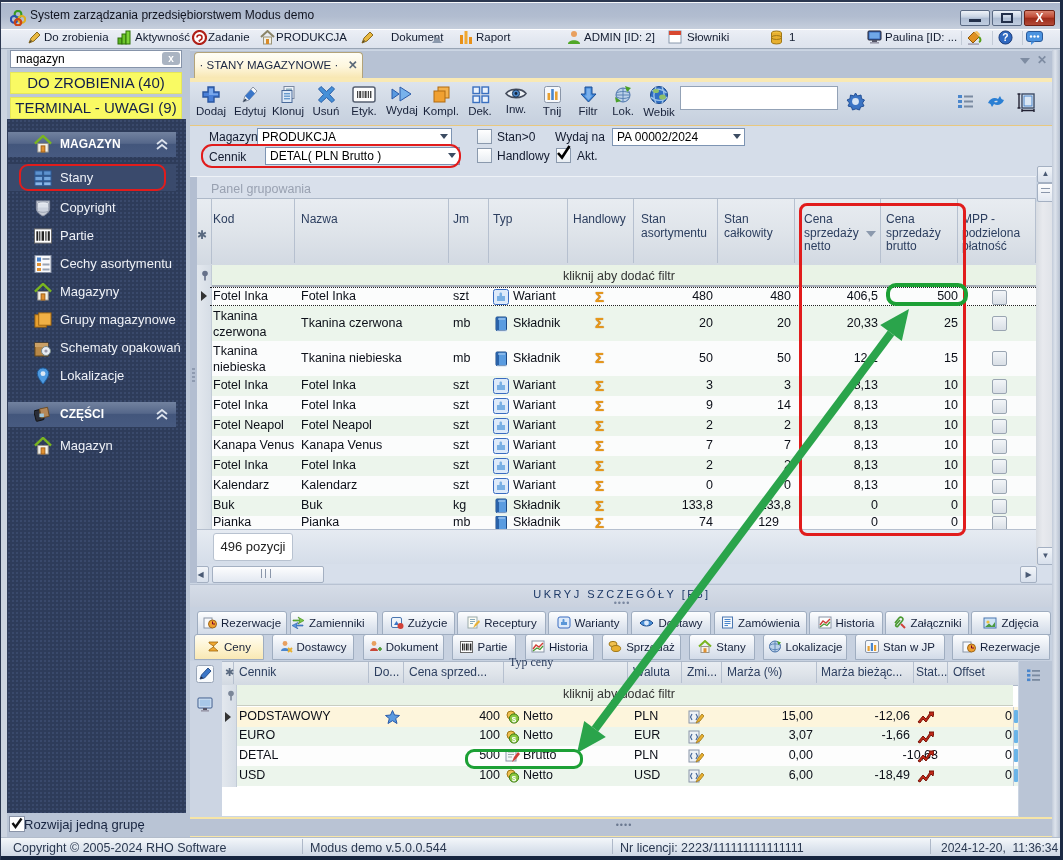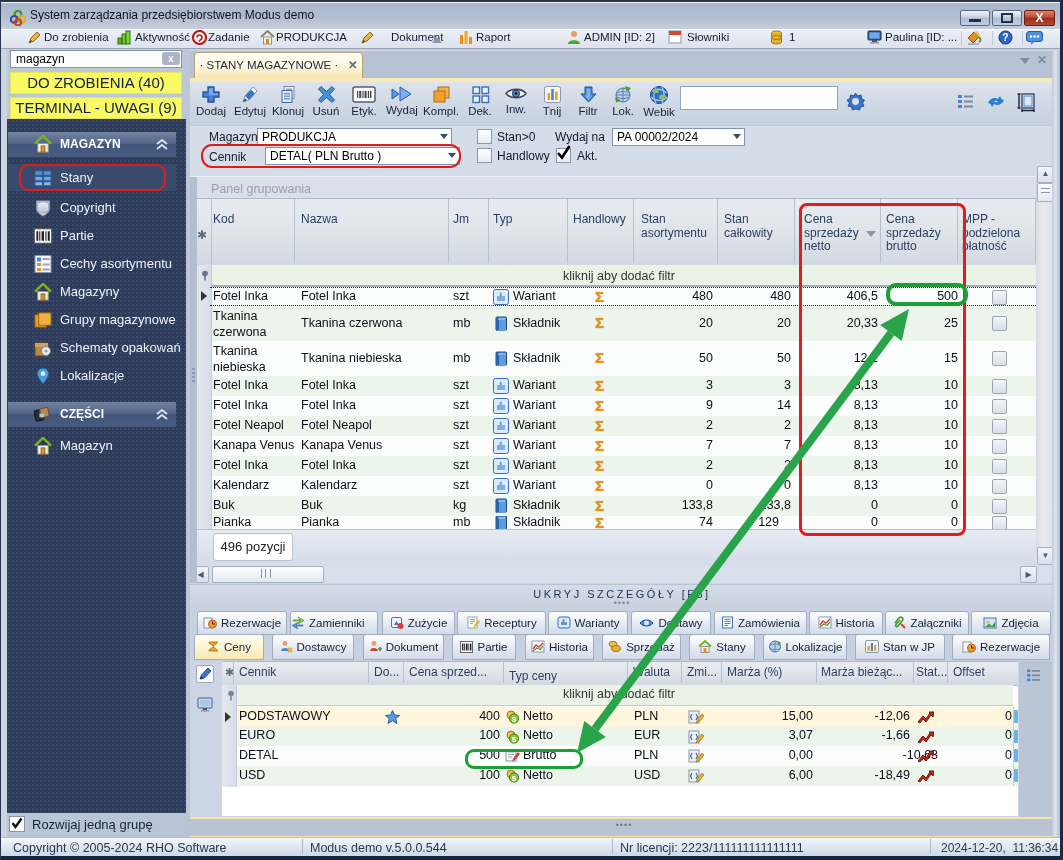--- a/index.html
+++ b/index.html
@@ -268,21 +268,21 @@
     </svg>
     <span class="ntxt">Magazyn</span>
   </div>
 <div class="abs redbox" style="left:19px;top:164px;width:147px;height:27px;border-width:2.5px;border-radius:9px;"></div>
 
 <div class="abs" style="left:0;top:813px;width:190px;height:24px;background:#b9c4d5;"></div>
 <div class="abs" style="left:9px;top:816px;width:14px;height:14px;background:#fff;border:1px solid #8a94a8;"></div>
 <svg class="abs" style="left:10px;top:816px" width="14" height="14" viewBox="0 0 14 14">
     <path d="M2.5 7 L5.5 11 L11.5 2.5" fill="none" stroke="#111" stroke-width="2.4"></path>
   </svg>
-<div class="abs" style="left:32px;top:817px;font-size:13px;color:#16233f;">Rozwijaj jedną grupę</div>
+<div class="abs" style="left:24px;top:817px;font-size:13px;color:#16233f;">Rozwijaj jedną grupę</div>
 
 <div class="abs" id="mainbg"></div>
 <div class="abs" id="tabbar"></div>
 <div class="abs" id="tab1">· STANY MAGAZYNOWE ·&nbsp;&nbsp;&nbsp;<span style="color:#5a6878;font-weight:bold;">✕</span></div>
 <div class="abs" id="creamstrip"></div>
 <div class="abs" id="toolbar"></div>
 <div class="abs tbtn" style="left:189px;">
     <svg width="20" height="19" viewBox="0 0 20 19">
       <path d="M7 2 H13 V7 H18 V12 H13 V17 H7 V12 H2 V7 H7 Z" fill="#4a80d8" stroke="#2a55a0" stroke-width="1.4"></path>
       <path d="M8 3.5 H12 V8.5 H17 V10 H8 Z" fill="#7aa8ec" stroke="none"></path>
@@ -818,21 +818,21 @@
     <rect x="5" y="13" width="8" height="1.6" fill="#99a"></rect>
   </svg>
 
 <div class="abs" style="left:222px;top:661px;width:796px;height:155px;background:#fff;"></div>
 <div class="abs" id="bghead" style="left:222px;top:661px;width:796px;height:23px;background:linear-gradient(#e8ecf1,#dfe4ea 50%,#d2d9e2);border-top:1px solid #aeb9c9;border-bottom:1px solid #aeb9c9;"></div>
 <div class="abs" style="left:222px;top:661px;width:11px;height:23px;border-right:1px solid #b6c0cf;"></div>
 <div class="abs" style="left:225px;top:666px;color:#5a6a80;font-size:11px;">✱</div>
 <div class="abs gridheadtxt" style="left:239px;top:666px;">Cennik</div>
 <div class="abs gridheadtxt" style="left:374px;top:666px;text-align:center;">Do...</div>
 <div class="abs gridheadtxt" style="left:409px;top:666px;">Cena sprzed...</div>
-<div class="abs gridheadtxt" style="left:509px;top:670px;">Typ ceny</div>
+<div class="abs gridheadtxt" style="left:509px;top:656px;font-family:Liberation Serif, serif;">Typ ceny</div>
 <div class="abs gridheadtxt" style="left:633px;top:666px;">Waluta</div>
 <div class="abs gridheadtxt" style="left:687px;top:666px;">Zmi...</div>
 <div class="abs gridheadtxt" style="left:727px;top:666px;">Marża (%)</div>
 <div class="abs gridheadtxt" style="left:821px;top:666px;text-align:right;">Marża bieżąc...</div>
 <div class="abs gridheadtxt" style="left:916px;top:666px;">Stat...</div>
 <div class="abs gridheadtxt" style="left:953px;top:666px;">Offset</div>
 <div class="abs" style="left:368px;top:662px;width:1px;height:21px;background:#b6c0cf;"></div>
 <div class="abs" style="left:403px;top:662px;width:1px;height:21px;background:#b6c0cf;"></div>
 <div class="abs" style="left:503px;top:662px;width:1px;height:21px;background:#b6c0cf;"></div>
 <div class="abs" style="left:627px;top:662px;width:1px;height:21px;background:#b6c0cf;"></div>

